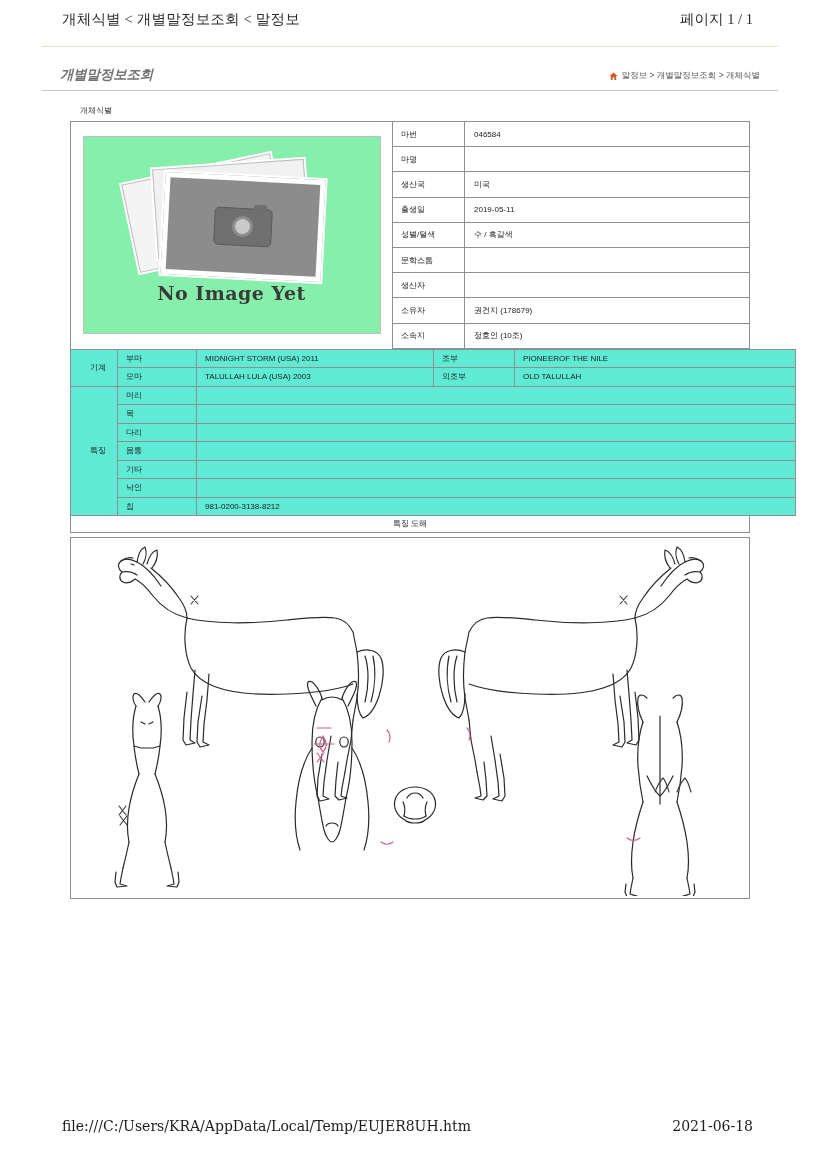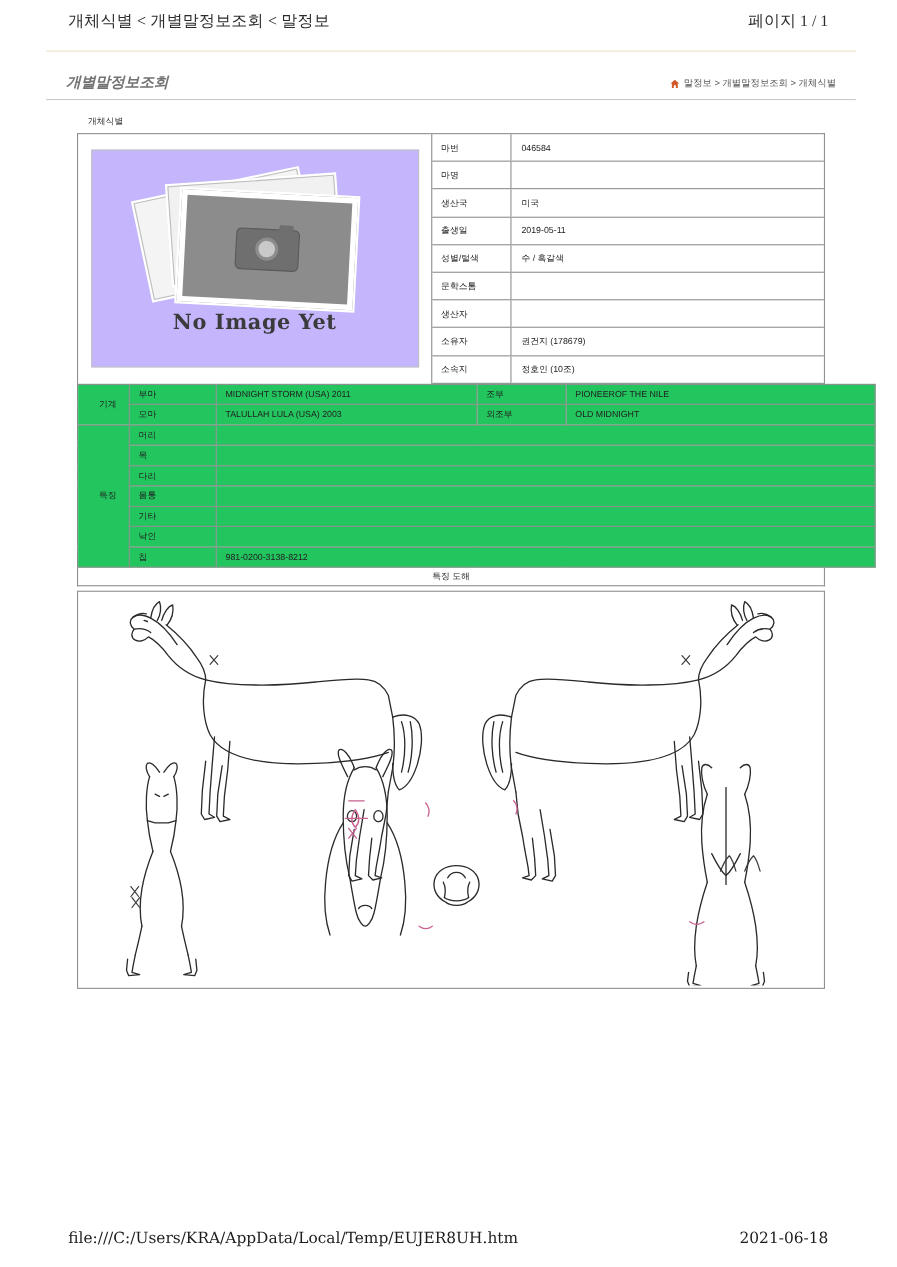--- a/index.html
+++ b/index.html
@@ -105,21 +105,21 @@
     padding: 6px;
     box-sizing: border-box;
   }
   .photo-box {
     width: 296px;
     height: 196px;
     border: 1px solid #c0c0c0;
     display: flex;
     align-items: center;
     justify-content: center;
-    background: #c4b5fd;
+    background: #86efac;
     position: relative;
   }
   .noimg {
     position: relative;
     width: 250px;
     height: 150px;
   }
   .noimg .card {
     position: absolute;
     background: #efefef;
@@ -198,21 +198,21 @@
     width: 680px;
     table-layout: fixed;
   }
   .ped-table td {
     border: 1px solid #8f8f8f;
     font-size: 8px;
     color: #222;
     padding: 0 0 0 8px;
     height: 17.5px;
     vertical-align: middle;
-    background: #22c55e;
+    background: #5eead4;
   }
   .lbl-vert { width: 38px; text-align: center; padding-left: 0; }
   .lbl-sub  { width: 70px; }
   .col-a    { width: 228px; }
   .lbl-b    { width: 72px; }
   .col-b    { width: 272px; }
 
   .hand-wrap { position: relative; }
   .hand {
     position: absolute;
@@ -355,21 +355,21 @@
         <td class="lbl-vert" rowspan="2">기계</td>
         <td class="lbl-sub">부마</td>
         <td class="col-a">MIDNIGHT STORM (USA) 2011</td>
         <td class="lbl-b">조부</td>
         <td class="col-b">PIONEEROF THE NILE</td>
       </tr>
       <tr>
         <td class="lbl-sub">모마</td>
         <td class="col-a">TALULLAH LULA (USA) 2003</td>
         <td class="lbl-b">외조부</td>
-        <td class="col-b">OLD MIDNIGHT</td>
+        <td class="col-b">OLD TALULLAH</td>
       </tr>
 
       <tr>
         <td class="lbl-vert" rowspan="7">특징</td>
         <td class="lbl-sub">머리</td>
         <td colspan="3"></td>
       </tr>
       <tr>
         <td class="lbl-sub">목</td>
         <td colspan="3"></td>

